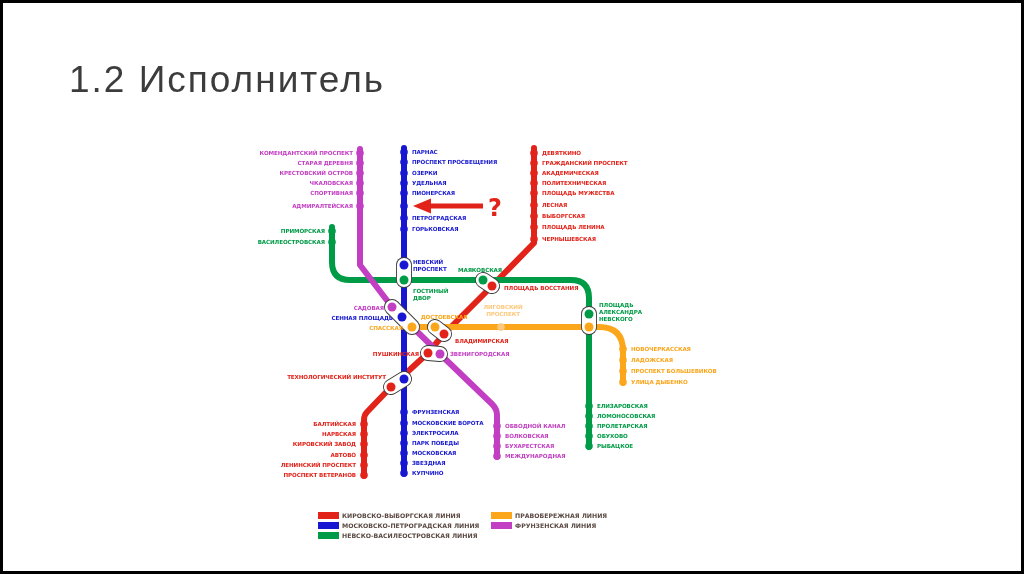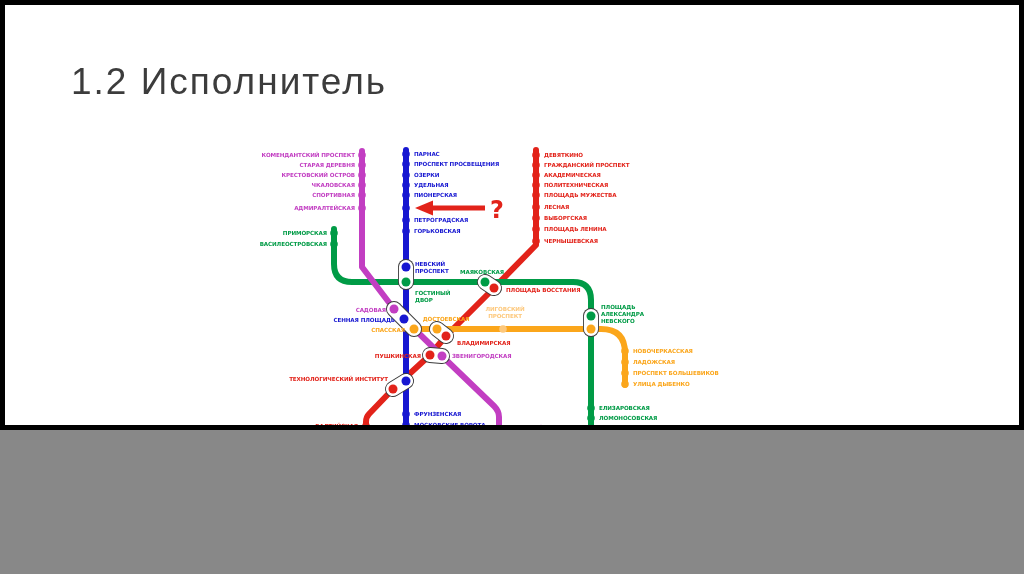--- a/index.html
+++ b/index.html
@@ -1,18 +1,18 @@
 <!DOCTYPE html>
 <html><head>
 <meta charset="utf-8">
 <style>
   html,body{margin:0;padding:0;background:#888;}
   .slide{
-    position:relative;width:1024px;height:430px;background:#ffffff;
-    border:5px solid #000000;box-sizing:border-box;overflow:hidden;
+    position:relative;width:1024px;height:574px;background:#ffffff;
+    border:3px solid #000000;box-sizing:border-box;overflow:hidden;
     font-family:"Liberation Sans",sans-serif;
   }
   .title{
     position:absolute;left:66px;top:56px;
     font-size:37px;font-weight:400;color:#3c3c3c;letter-spacing:2px;
     font-family:"Liberation Sans",sans-serif;
   }
   svg{position:absolute;left:0;top:0;}
   .stn{font-family:"DejaVu Sans",sans-serif;font-weight:bold;font-size:5.6px;letter-spacing:-0.1px;}
   .lgd{font-family:"DejaVu Sans",sans-serif;font-weight:bold;font-size:6.2px;fill:#5b4a43;}

